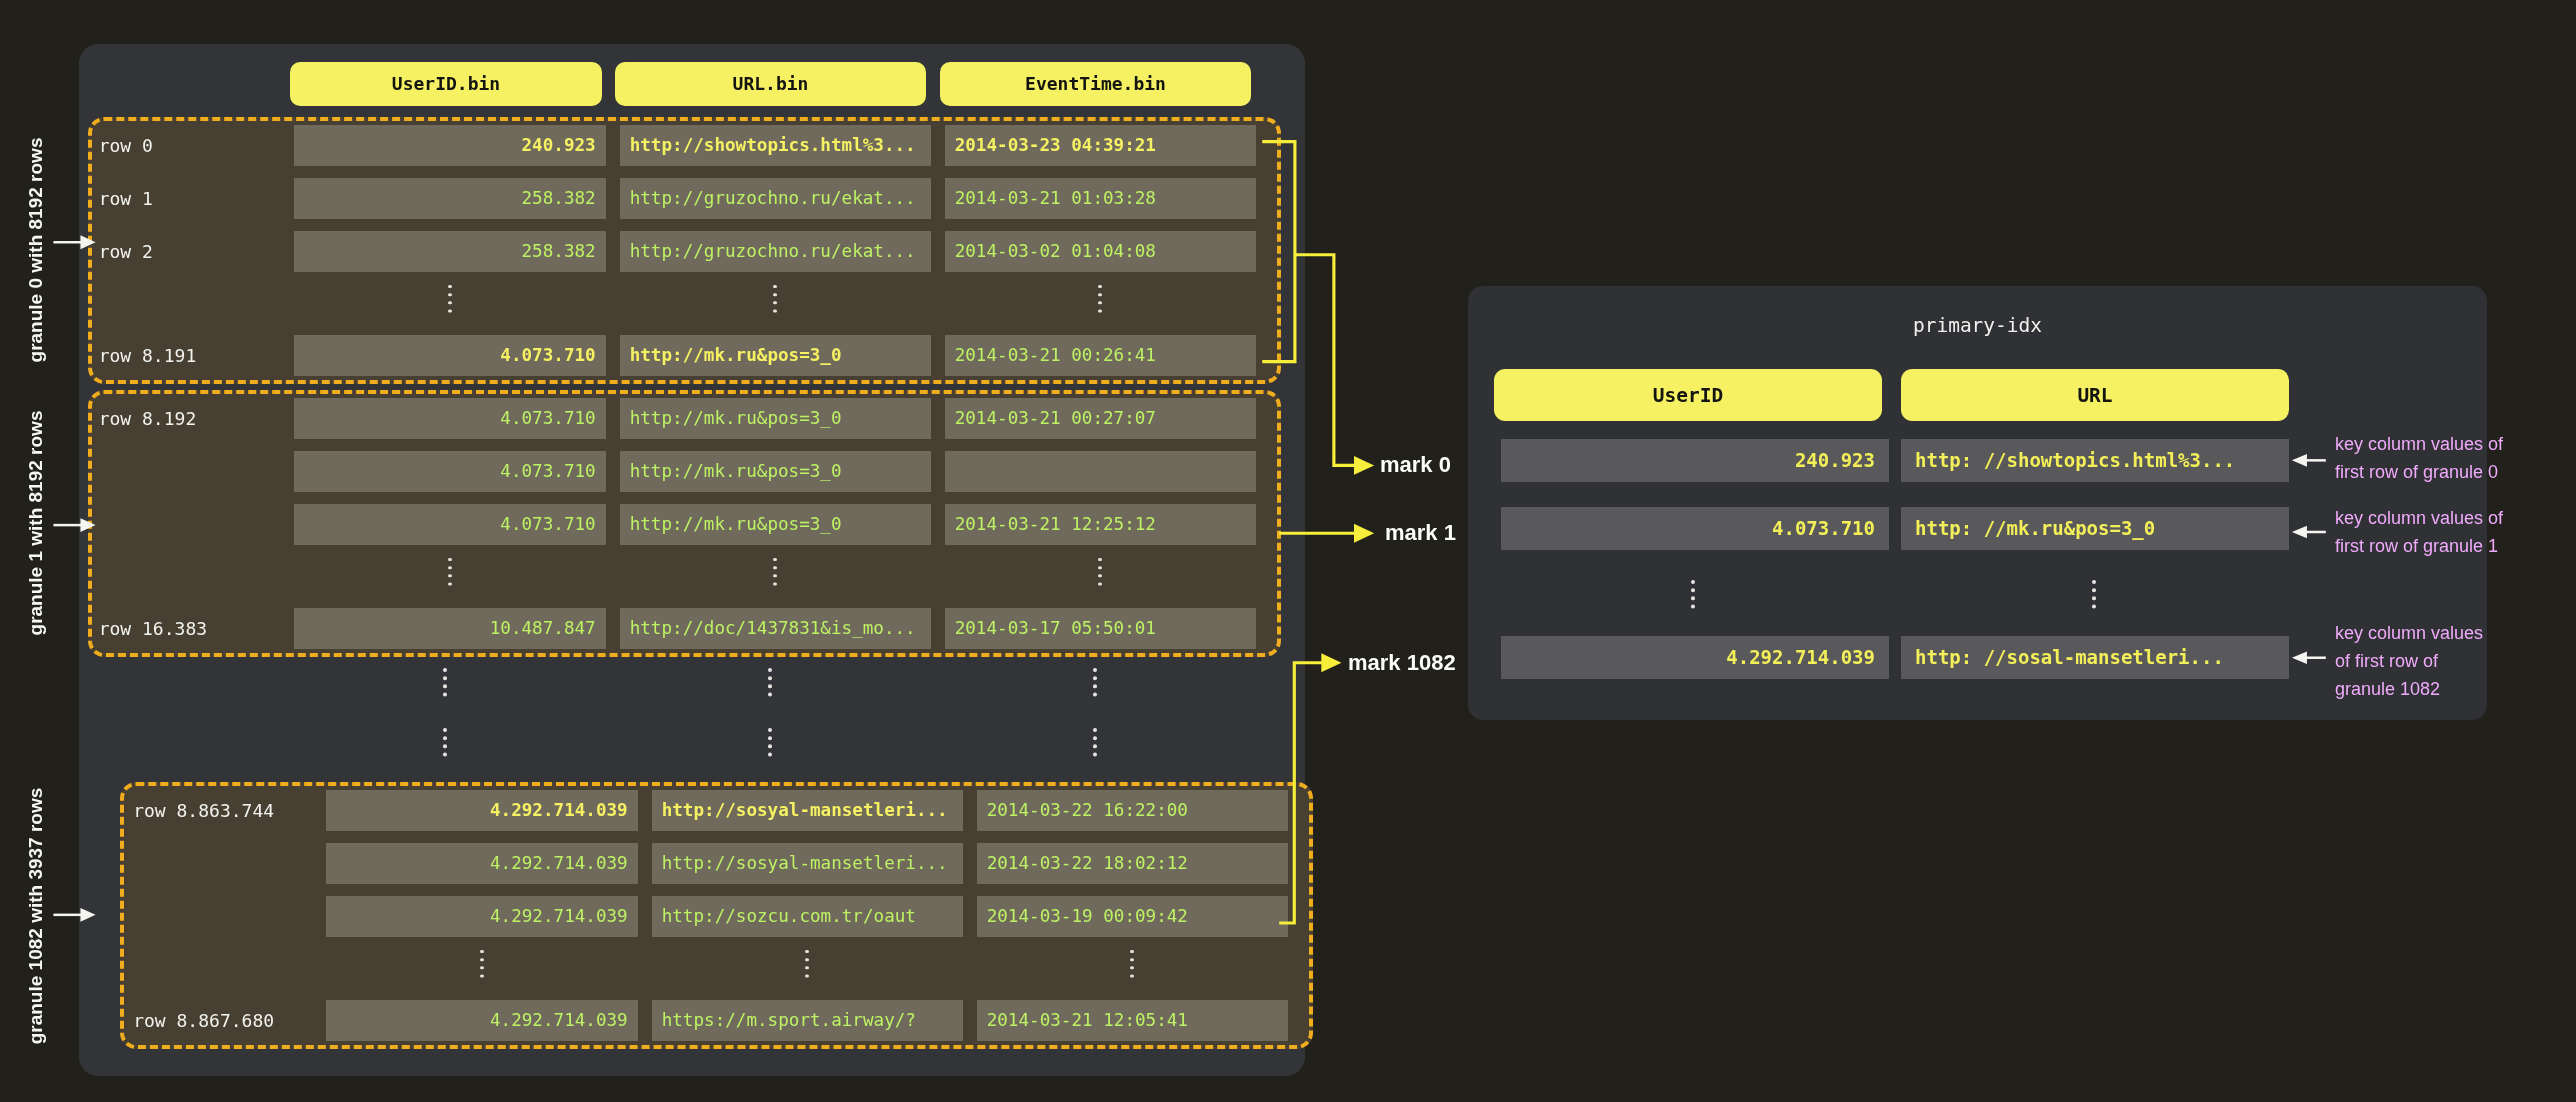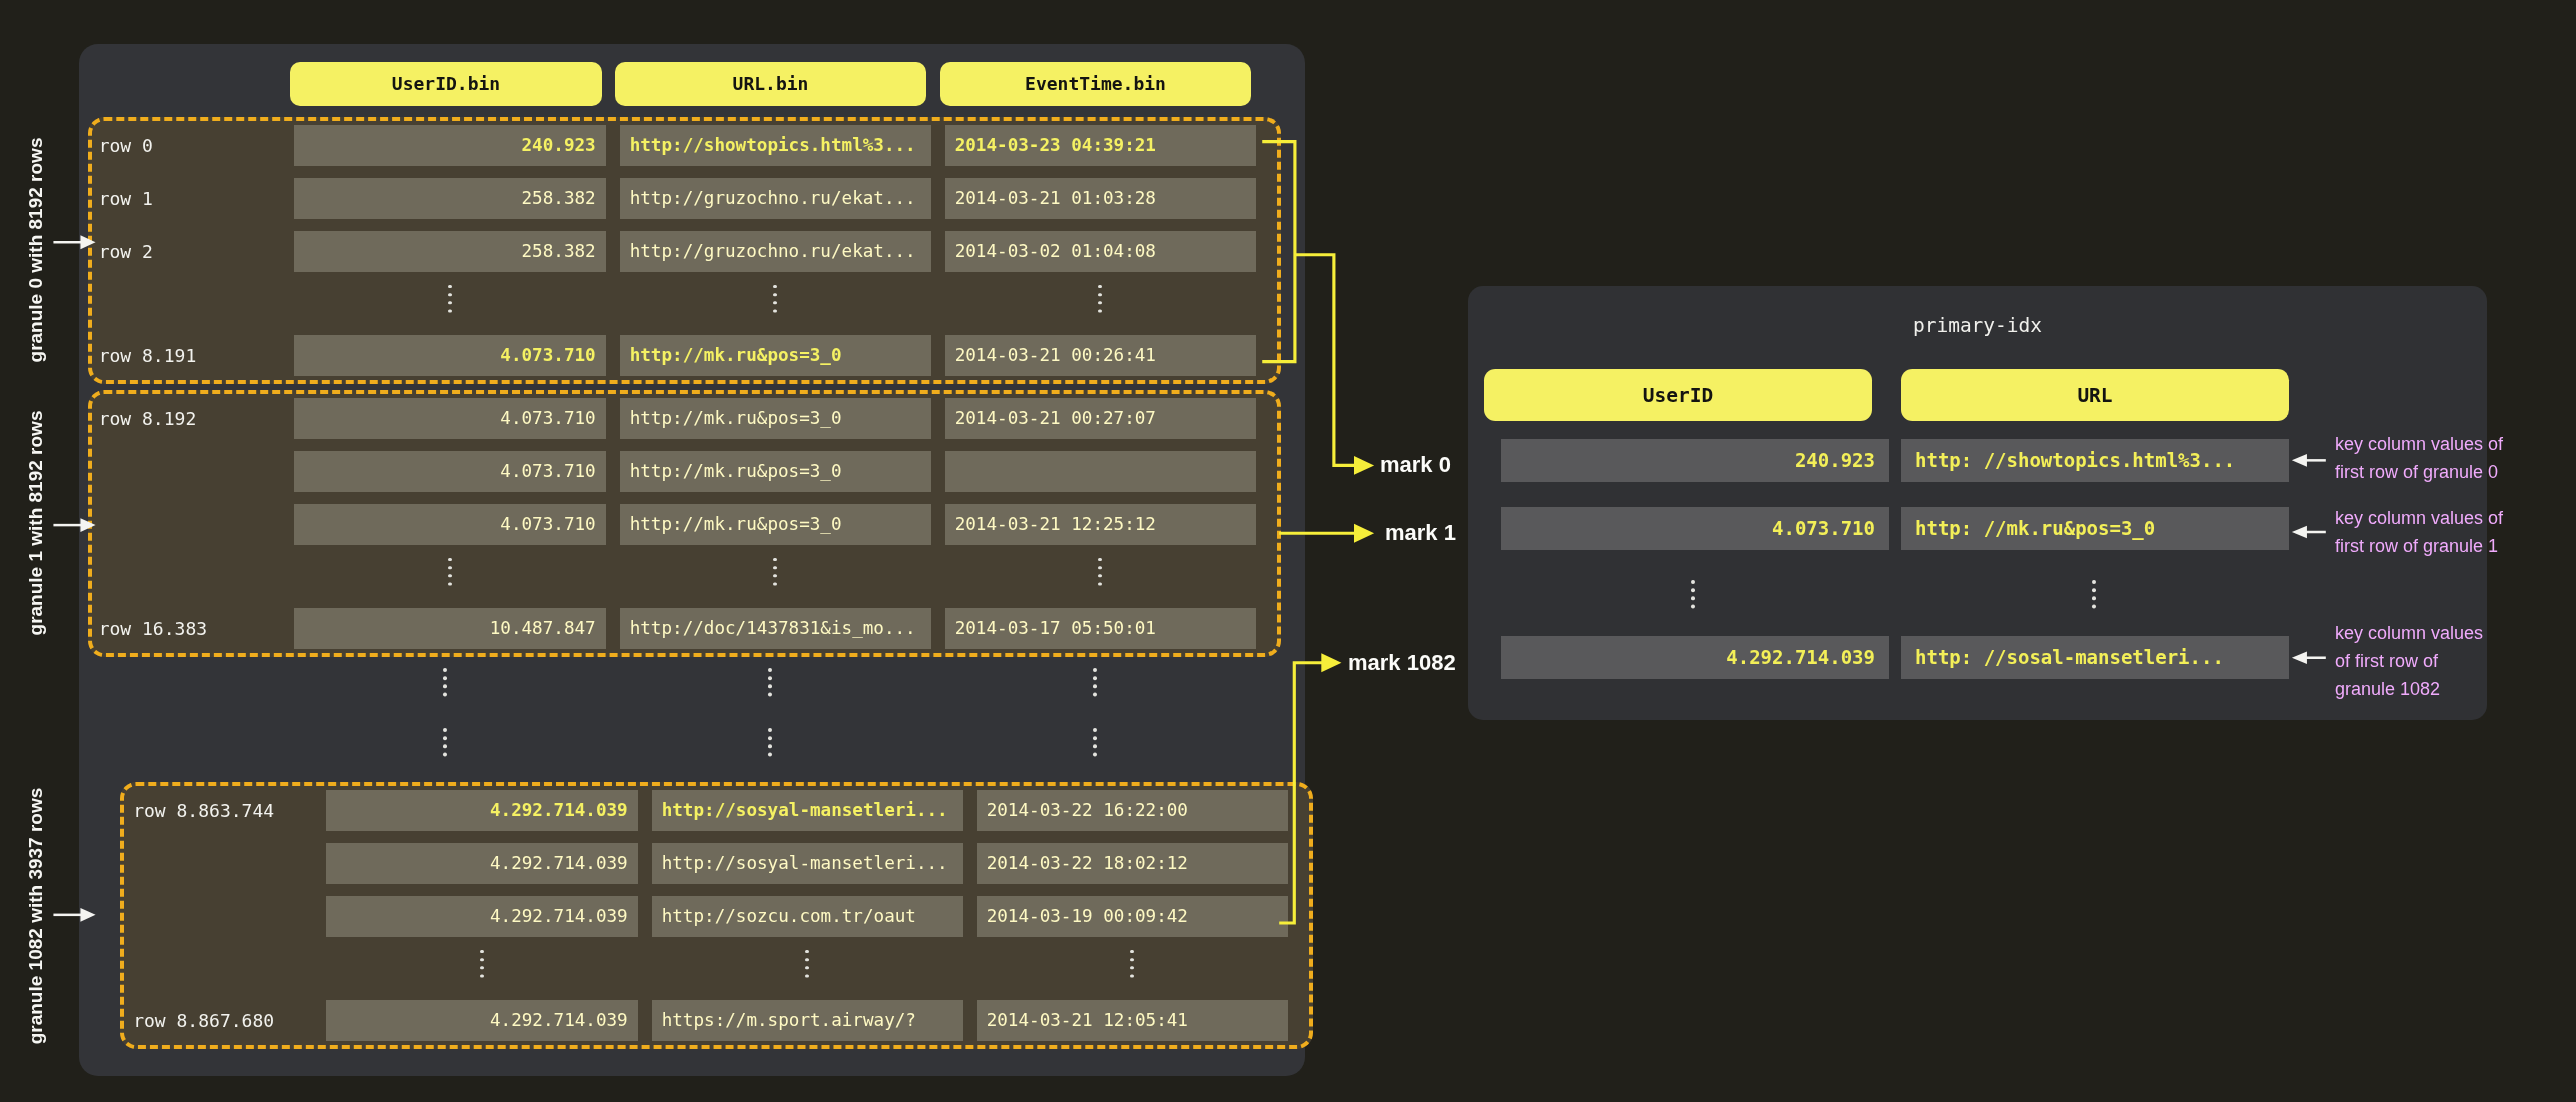--- a/index.html
+++ b/index.html
@@ -20,21 +20,21 @@
 
   .granule{position:absolute;left:9.4px;width:1193px;height:267px;
            background:#474032;border:4.4px dashed #f0ad1d;border-radius:16.3px;
            box-sizing:border-box;display:flex;flex-direction:column;
            justify-content:space-between;padding:4.4px 6.3px;}
   .g0{top:73px;} .g1{top:346px;} .g2{top:738px;margin-left:32px;}
 
   .brow{display:grid;grid-template-columns:181px 312px 311px 311px;column-gap:14px;height:41px;}
   .rlabel{color:#f2f2ee;font-size:18px;line-height:41px;padding-right:5px;
           white-space:nowrap;}
-  .cell{background:#6f6a5b;font-size:17.6px;line-height:41px;color:#fef9c3;white-space:nowrap;
+  .cell{background:#6f6a5b;font-size:17.6px;line-height:41px;color:#bef264;white-space:nowrap;
         overflow:hidden;}
   .cell.num{text-align:right;padding-right:10px;}
   .cell.txt{text-align:left;padding-left:10px;}
   .hl{color:#f5f163;font-weight:700;}
 
   
   .dotrow{display:grid;grid-template-columns:181px 312px 311px 311px;column-gap:14px;height:38px;}
   .dotslot{display:flex;align-items:flex-start;justify-content:center;}
   .vdot{width:3.8px;height:3.8px;border-radius:1.9px;background:#e3e3de;
         box-shadow:0 8.2px 0 #e3e3de,0 16.3px 0 #e3e3de,0 24.5px 0 #e3e3de;}
@@ -43,21 +43,21 @@
   
   .side-label{position:absolute;color:#f6f6f3;font-weight:700;font-size:19px;white-space:nowrap;
               transform:translate(-50%,-50%) rotate(-90deg);}
 
   
   .idx-panel{position:absolute;left:1468px;top:286px;width:1019px;height:434px;
              background:#303134;border-radius:15px;}
   .idx-title{position:absolute;top:28px;left:0;width:100%;text-align:center;color:#f0f0ec;
              font-size:19.5px;}
   .idx-headers .pill{position:absolute;top:83px;height:52px;border-radius:11.3px;font-size:19.5px;}
-  .ip0{left:16px;width:388px;}
+  .ip0{left:26px;width:388px;}
   .ip1{left:433px;width:388px;}
   .idx-row{position:absolute;left:0;width:100%;height:43px;}
   .idx-row .cell{position:absolute;height:43px;background:#59595b;color:#f3ef58;font-weight:700;
                  font-size:19px;line-height:43px;}
   .idx-row .c-user{left:33px;width:388px;text-align:right;padding-right:14px;box-sizing:border-box;}
   .idx-row .c-url{left:433px;width:388px;text-align:left;padding-left:14px;box-sizing:border-box;}
   .ir0{top:153px;} .ir1{top:221px;} .ir2{top:350px;}
   .idx-dots{position:absolute;top:294px;left:0;width:100%;}
   .idx-dots .vdot{position:absolute;}
 

